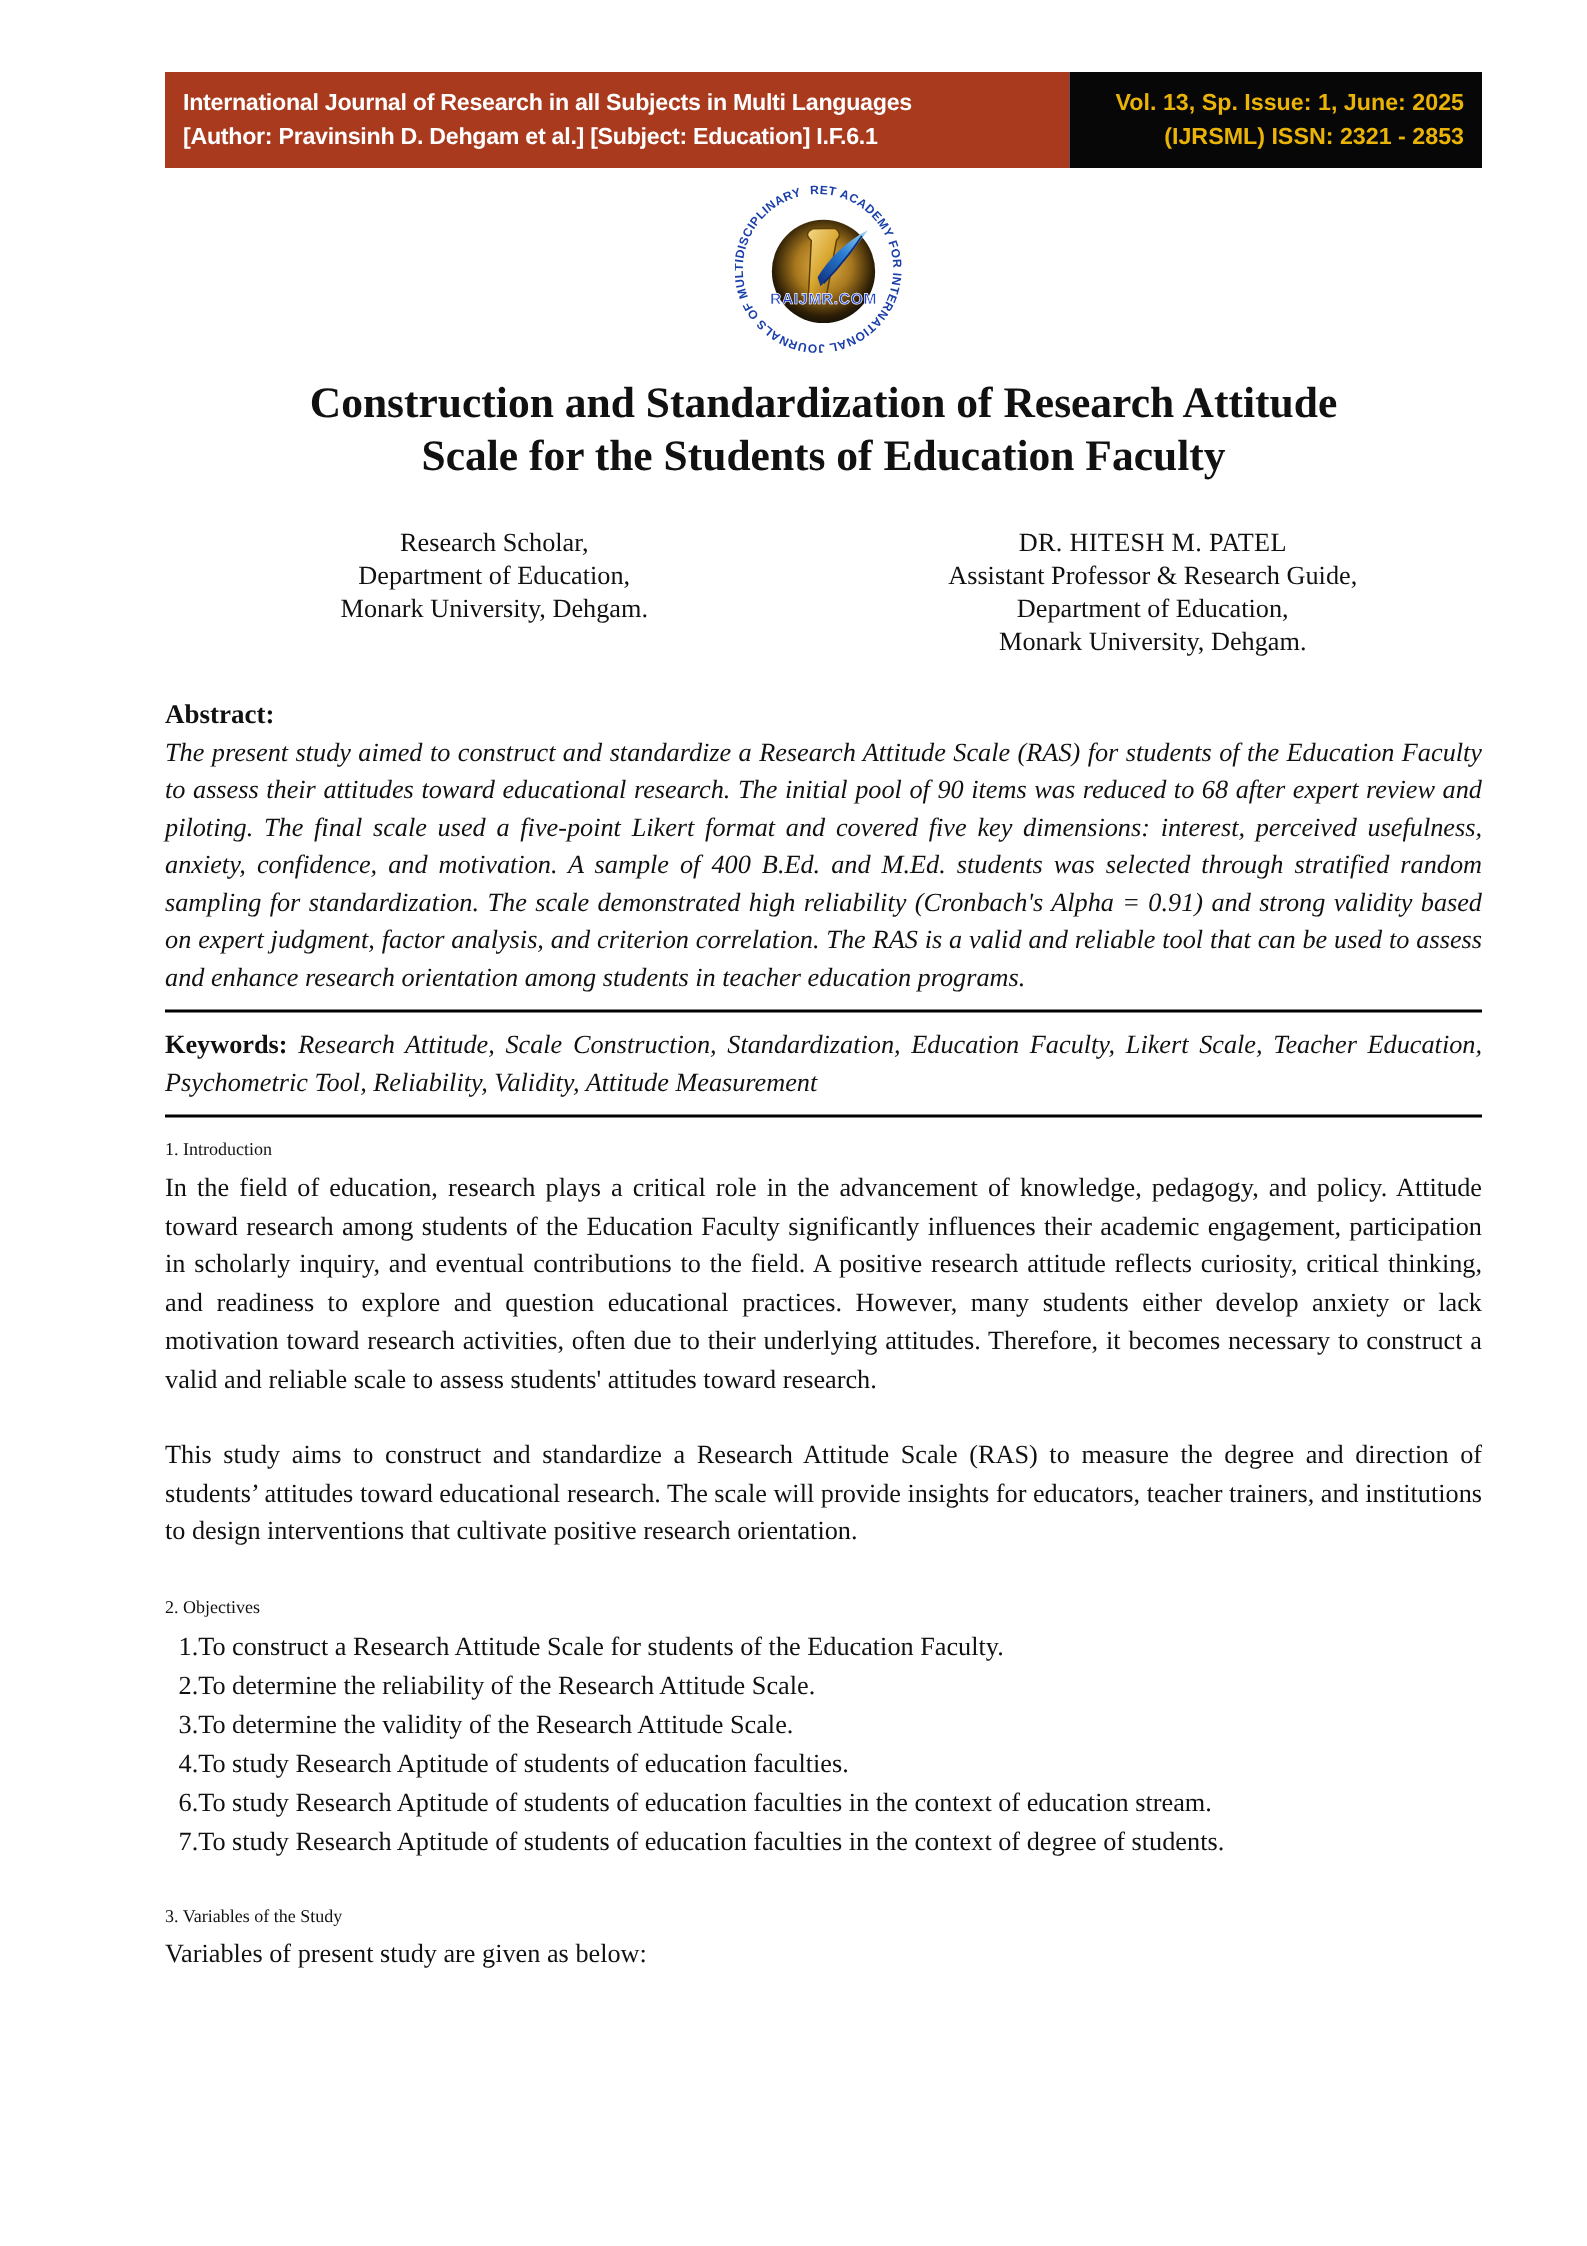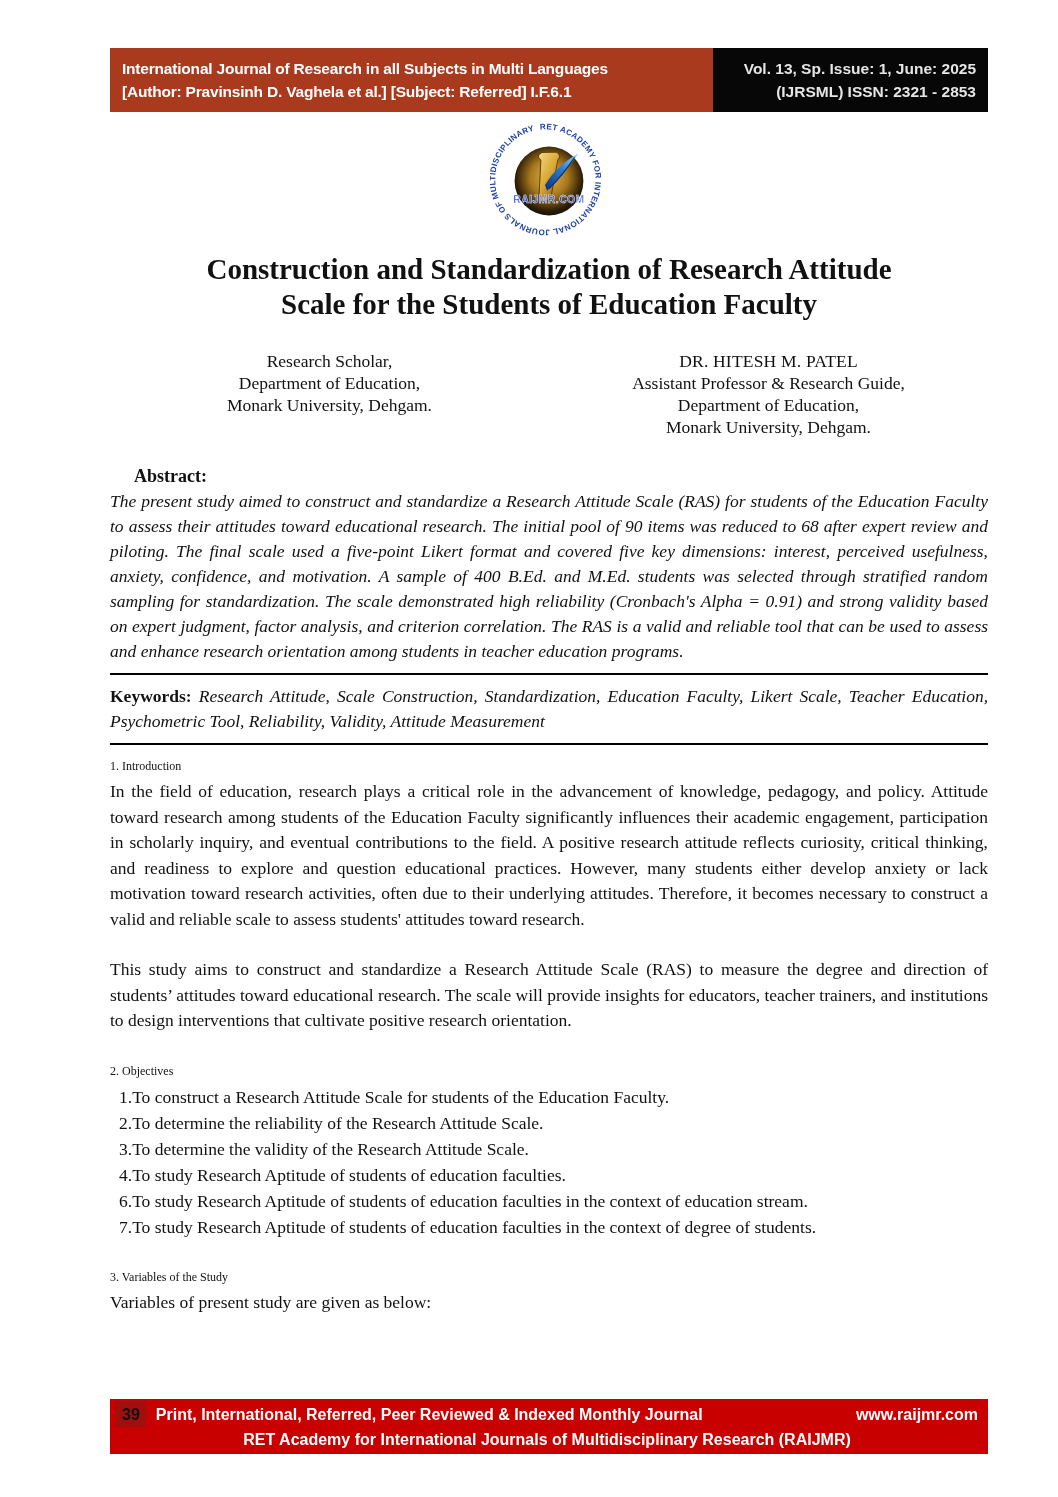--- a/index.html
+++ b/index.html
@@ -26,21 +26,21 @@
     font-weight: bold;
     font-size: 15.5px;
     letter-spacing: -0.2px;
     line-height: 23px;
     white-space: nowrap;
   }
   .banner-right {
     background: #070707;
     flex: 1;
     padding: 9px 12px 9px 8px;
-    color: #e5e5e5;
+    color: #eab308;
     font-family: "Liberation Sans", sans-serif;
     font-weight: bold;
     font-size: 15.5px;
     line-height: 23px;
     text-align: right;
     white-space: nowrap;
   }
 
   
   .logo-wrap { text-align: center; margin-top: 8px; height: 118px; }
@@ -52,21 +52,21 @@
     font-weight: bold;
     font-size: 29px;
     line-height: 35px;
   }
   .authors { display: flex; margin-top: 28px; }
   .author-col { flex: 1; text-align: center; font-size: 17.5px; line-height: 22px; }
   .author-name { letter-spacing: 0.2px; }
 
   
   .abstract-block { margin-top: 26px; }
-  .block-heading { font-weight: bold; font-size: 18px; line-height: 25px; margin-left: 24px; }
+  .block-heading { font-weight: bold; font-size: 18px; line-height: 25px; }
   .abstract-text {
     font-style: italic;
     font-size: 17.5px;
     line-height: 25px;
     text-align: justify;
   }
   .rule { border: none; border-top: 2.5px solid #000; margin: 9px 0 9px 0; }
   .keywords-par {
     font-size: 17.5px;
     line-height: 25px;
@@ -109,21 +109,21 @@
 </head>
 <body>
 
 <div class="page">
 
   <div class="content">
 
     <div class="banner">
       <div class="banner-left">
         <div>International Journal of Research in all Subjects in Multi Languages</div>
-        <div>[Author: Pravinsinh D. Vaghela et al.] [Subject: Referred] I.F.6.1</div>
+        <div>[Author: Pravinsinh D. Dehgam et al.] [Subject: Education] I.F.6.1</div>
       </div>
       <div class="banner-right">
         <div>Vol. 13, Sp. Issue: 1, June: 2025</div>
         <div>(IJRSML) ISSN: 2321 - 2853</div>
       </div>
     </div>
 
     <div class="logo-wrap">
       <svg width="118" height="118" viewBox="0 0 120 120">
         <defs>
@@ -200,22 +200,14 @@
     <div class="objective-item">4.To study Research Aptitude of students of education faculties.</div>
     <div class="objective-item">6.To study Research Aptitude of students of education faculties in the context of education stream.</div>
     <div class="objective-item">7.To study Research Aptitude of students of education faculties in the context of degree of students.</div>
     <div class="gap"></div>
 
     <div class="section-heading">3. Variables of the Study</div>
     <div class="body-par">Variables of present study are given as below:</div>
 
   </div>
 
-  <div class="footer-bar">
-    <div class="footer-line1">
-      <span class="footer-pageno">39</span>
-      <span class="footer-journal">Print, International, Referred, Peer Reviewed &amp; Indexed Monthly Journal</span>
-      <span class="footer-site">www.raijmr.com</span>
-    </div>
-    <div class="footer-line2">RET Academy for International Journals of Multidisciplinary Research (RAIJMR)</div>
-  </div>
 
 </div>
 
 </body></html>

